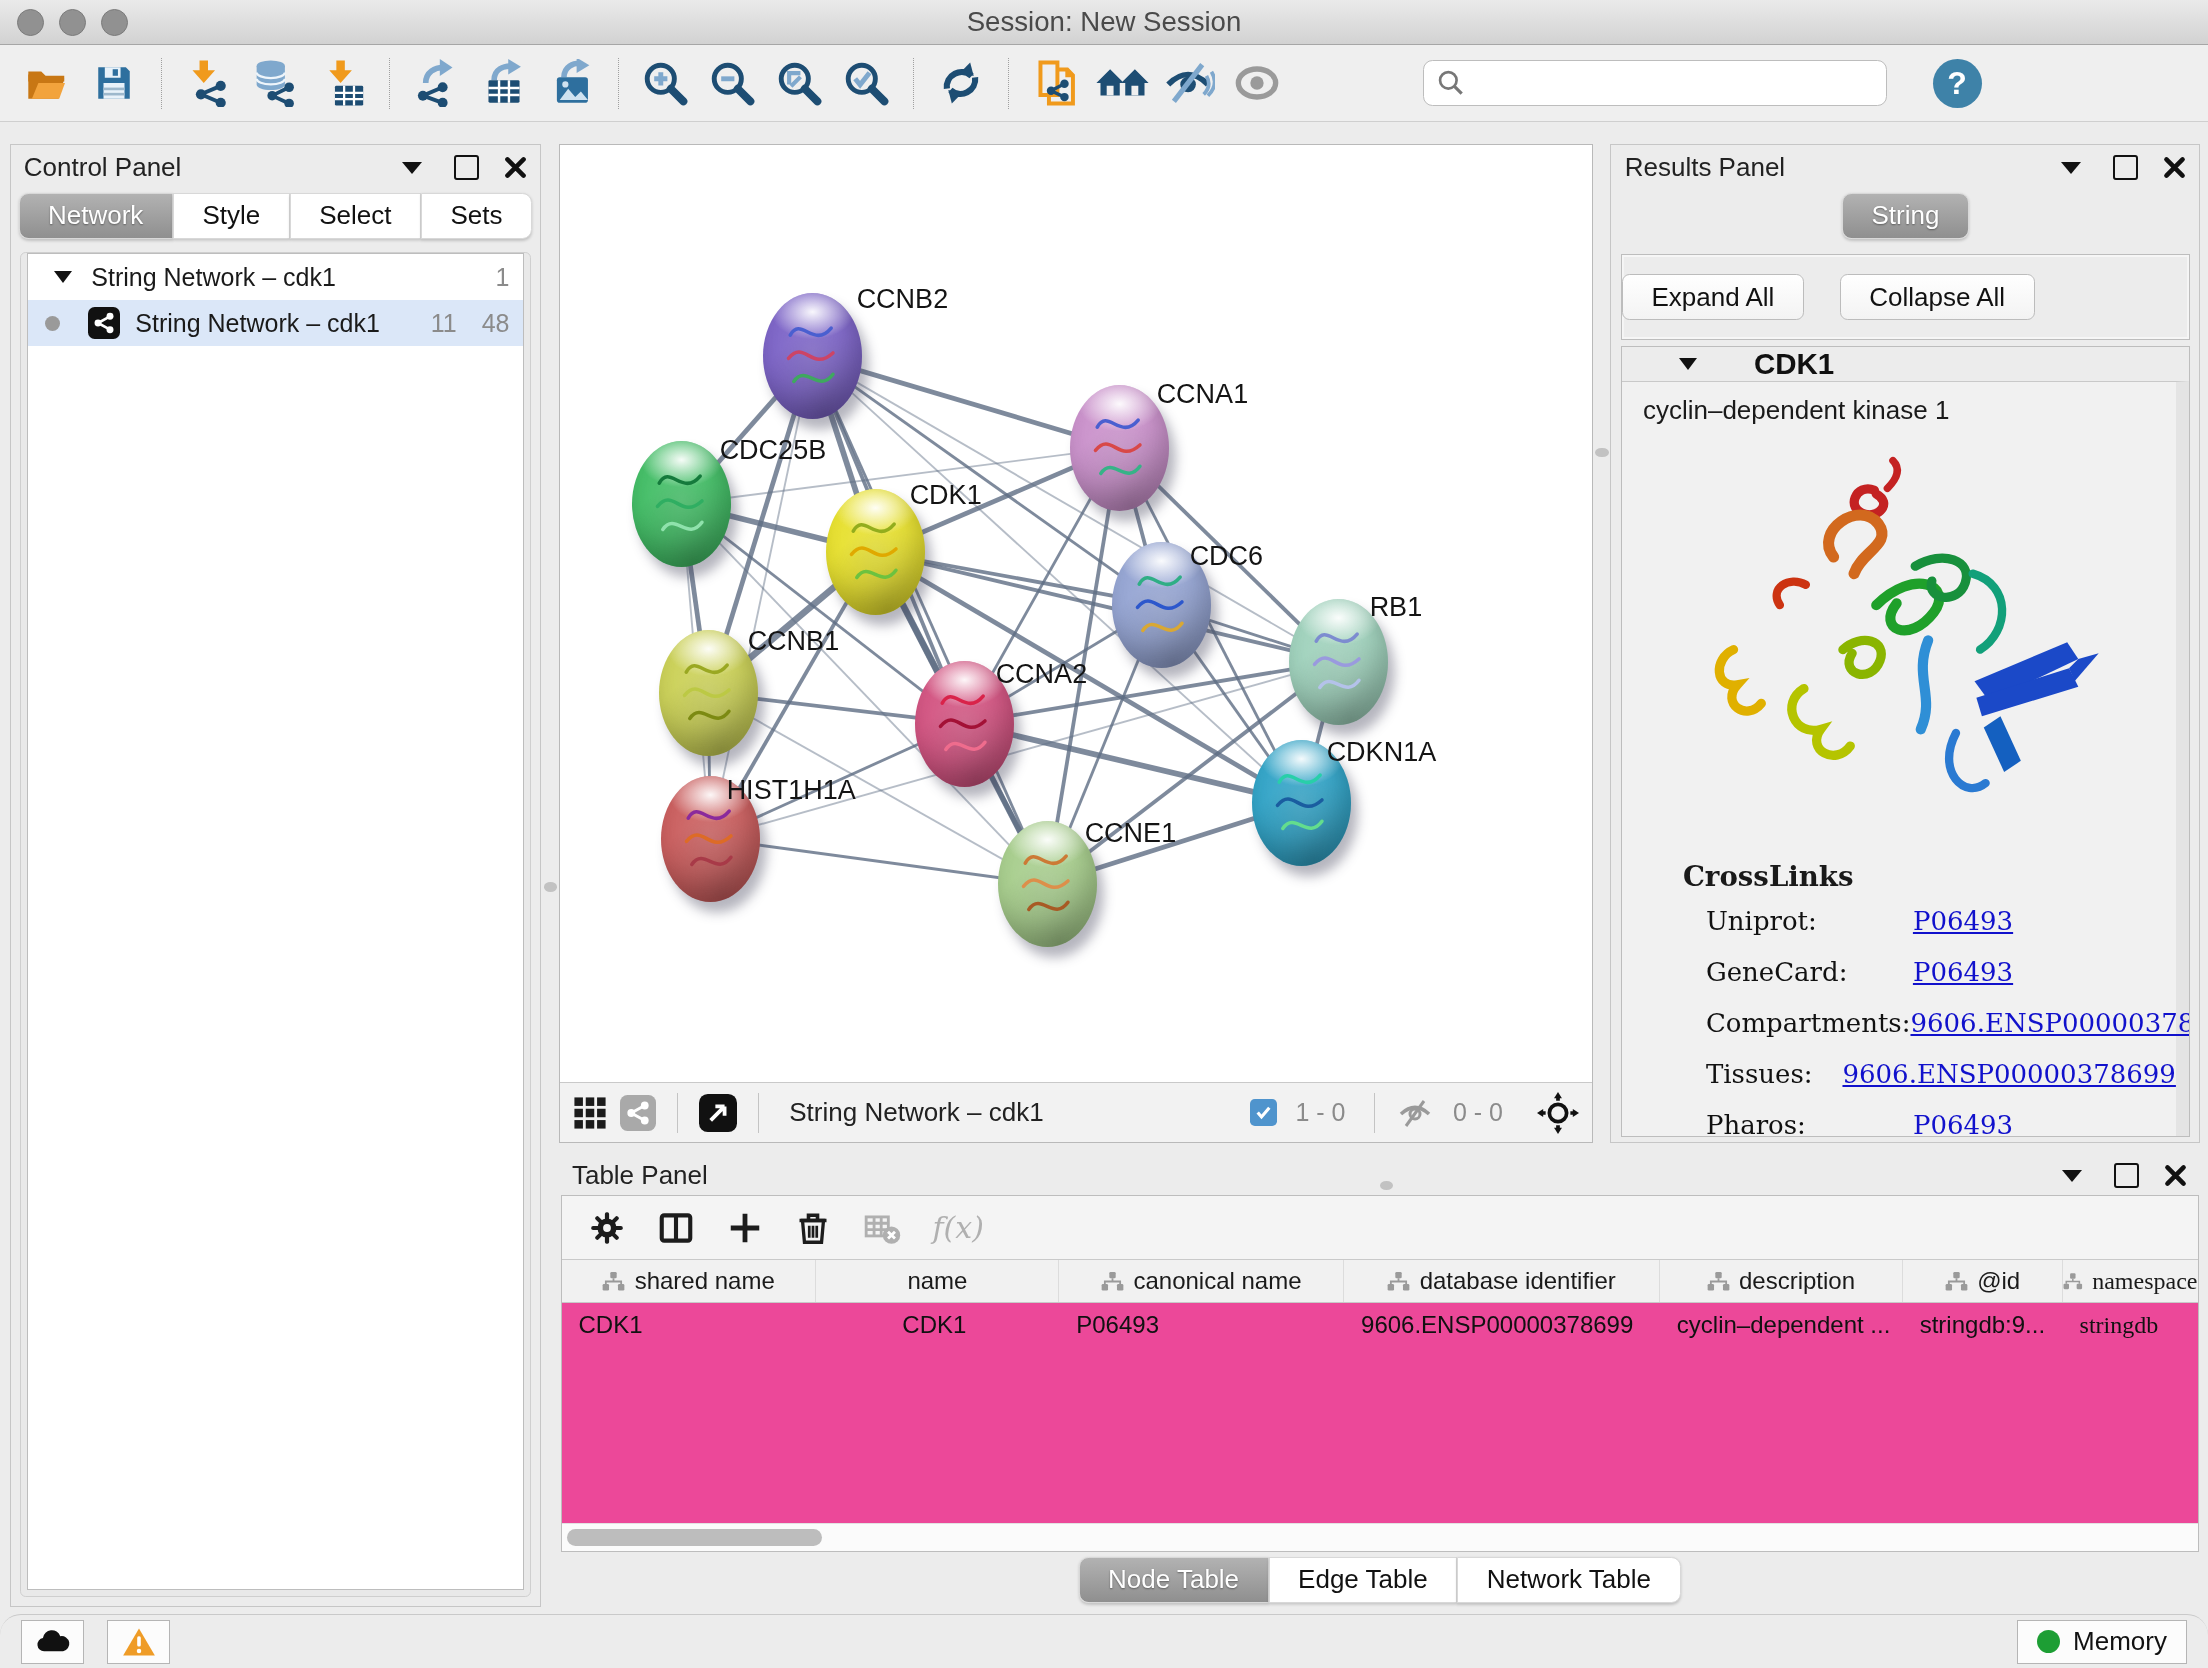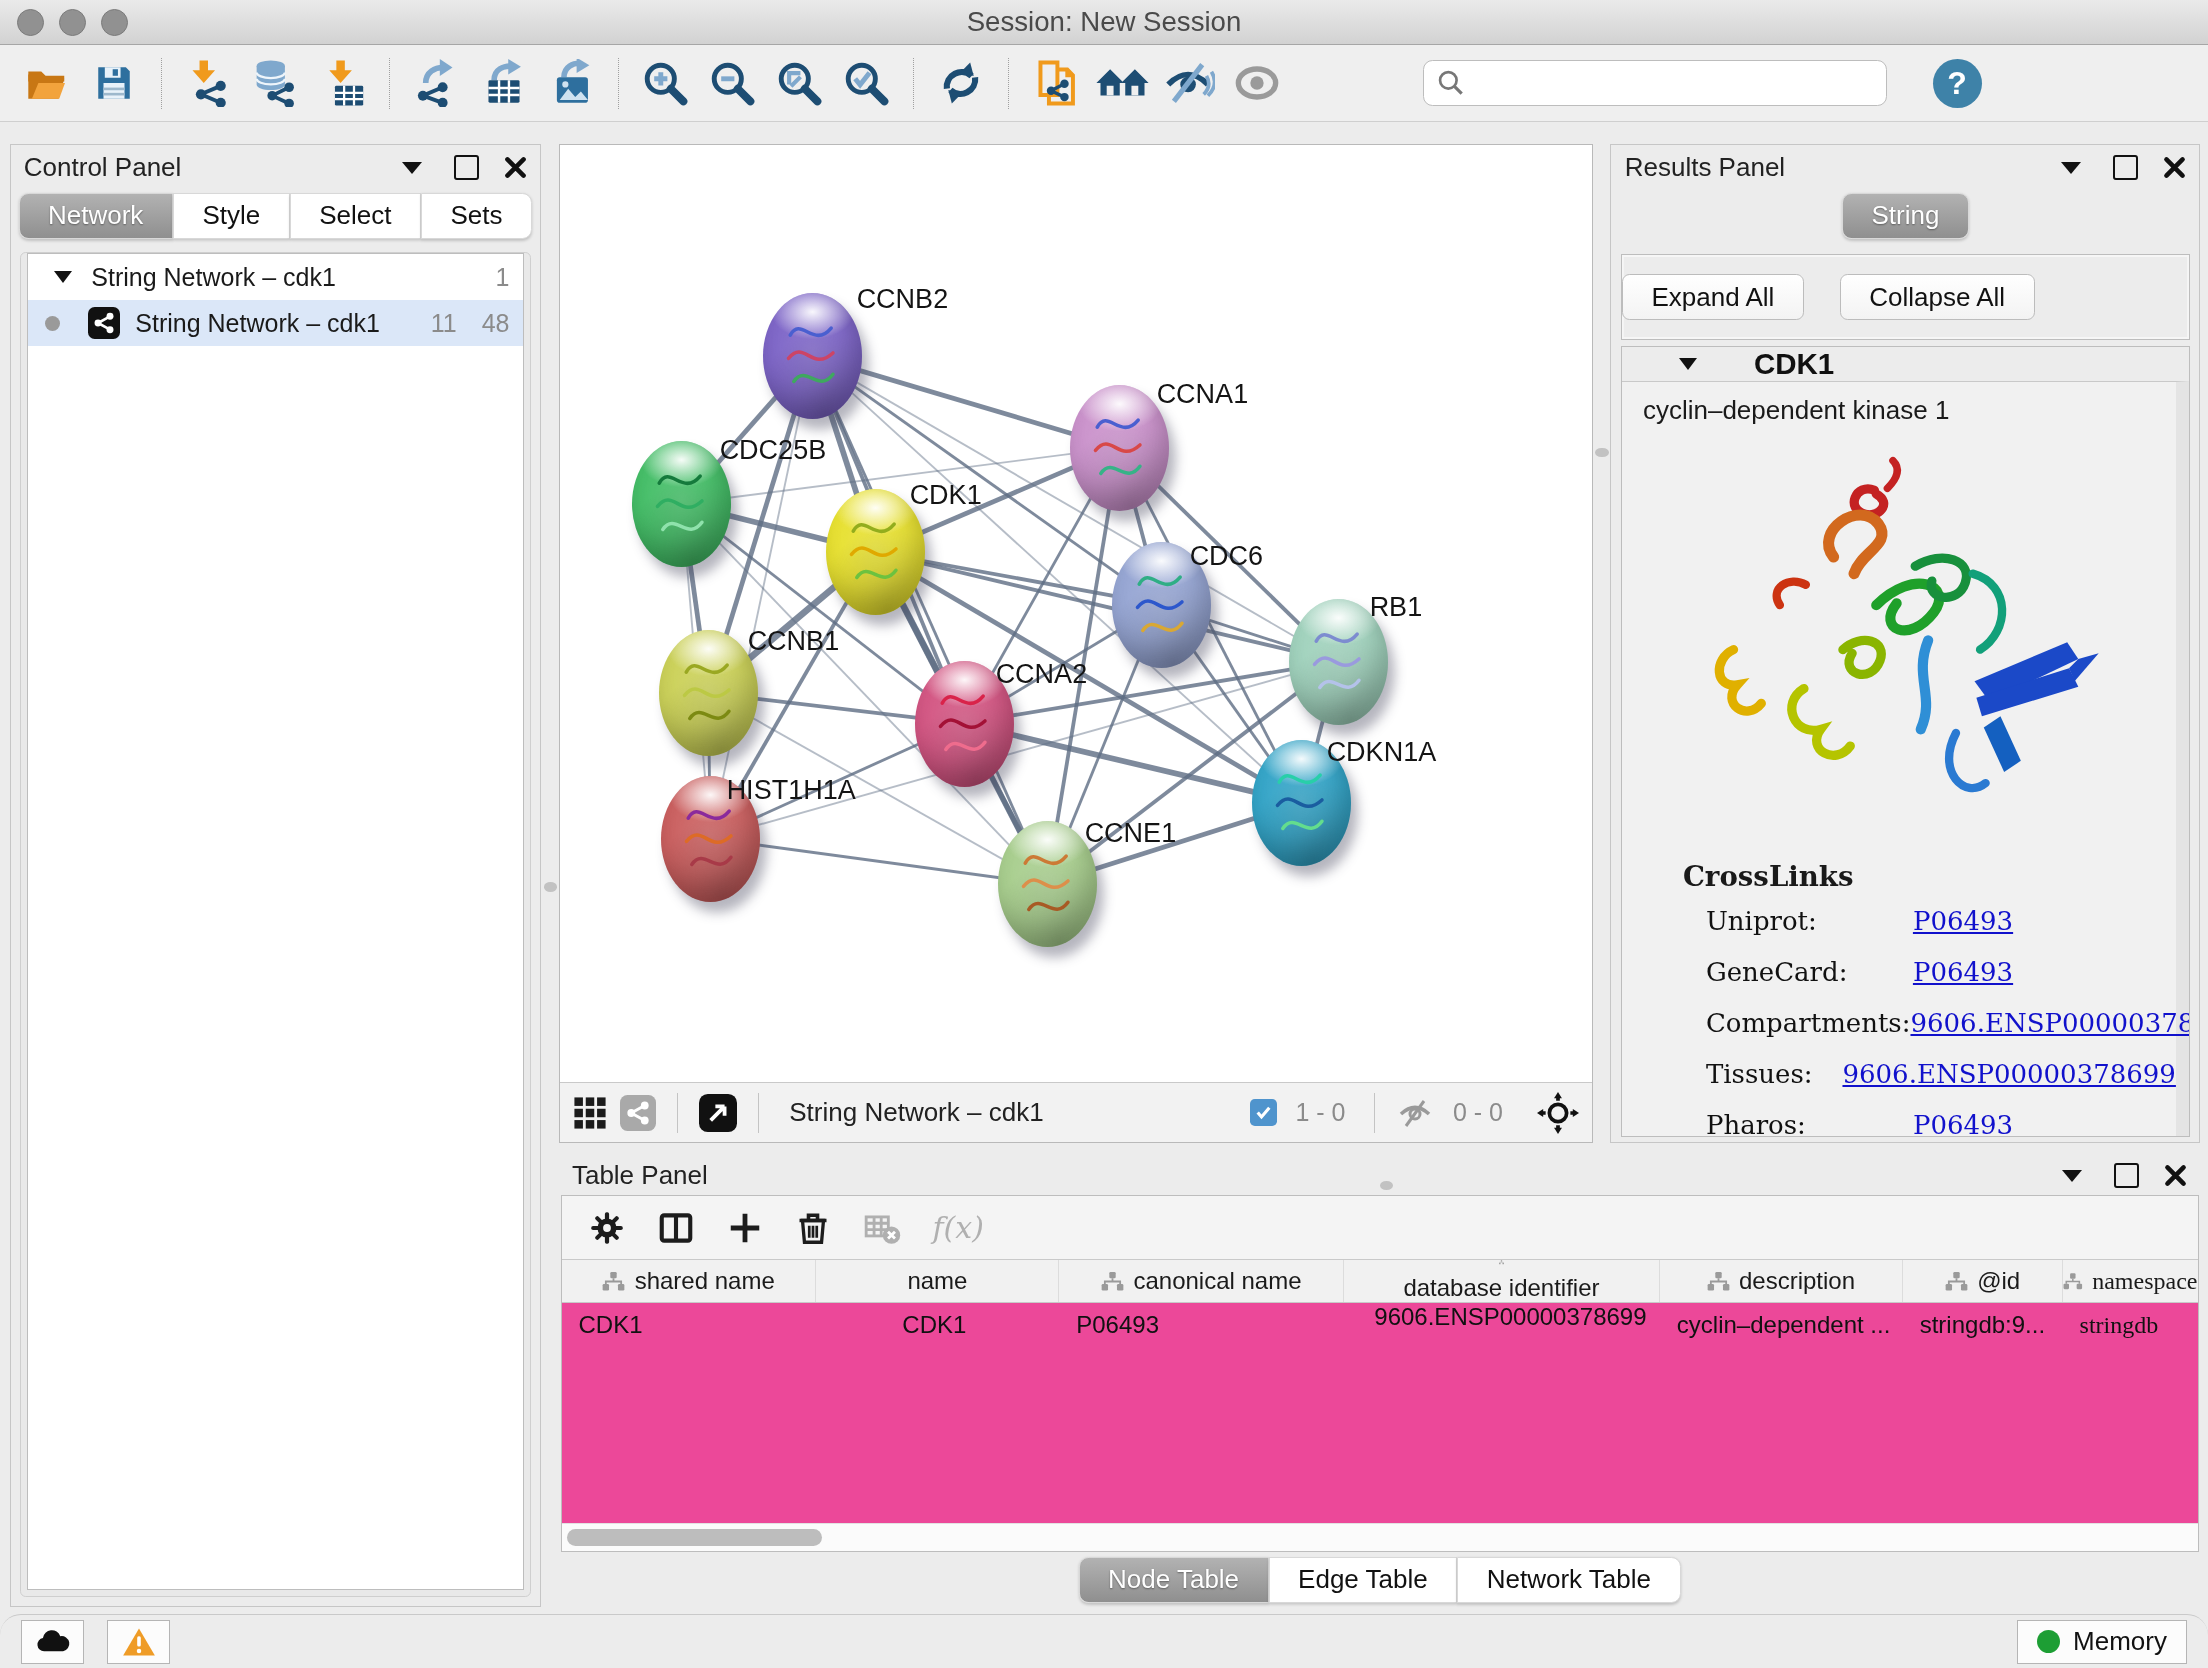--- a/index.html
+++ b/index.html
@@ -100,21 +100,21 @@
   .tp-container{flex:1;margin:0 1.9px;border:1px solid #bdbdbd;background:#f4f4f4;display:flex;flex-direction:column;overflow:hidden;}
   .tp-toolbar{height:63px;display:flex;align-items:center;gap:32px;padding-left:27px;}
   .fx{font-family:"DejaVu Serif",serif;font-style:italic;font-size:30px;color:#b0b0b0;}
   .tp-table{flex:1;background:#ec4899;border-top:1px solid #c9c9c9;overflow:hidden;display:flex;flex-direction:column;}
   .thead,.trow{display:flex;width:1636px;}
   .thead{background:#f1f1f1;border-bottom:1px solid #c9c9c9;}
   .th{display:flex;align-items:center;justify-content:center;gap:9.5px;height:42px;font-size:24px;color:#1a1a1a;
     border-right:1px solid #dcdcdc;overflow:hidden;white-space:nowrap;}
   .td{display:flex;align-items:center;height:44px;font-size:24px;color:#111;padding-left:17px;
     overflow:hidden;white-space:nowrap;box-sizing:border-box;}
-  .c0{width:255px;} .c1{width:243px;} .c2{width:285px;} .c3{width:316px;flex-direction:column;} .c4{width:243px;} .c5{width:160px;} .c6{width:135px;border-right:none;font-family:Liberation Serif, serif;}
+  .c0{width:255px;} .c1{width:243px;} .c2{width:285px;} .c3{width:316px;} .c4{width:243px;} .c5{width:160px;} .c6{width:135px;border-right:none;font-family:Liberation Serif, serif;}
   .hscroll{height:27px;background:#fbfbfb;border-top:1px solid #e2e2e2;position:relative;}
   .hthumb{position:absolute;left:5.7px;top:4.8px;width:255px;height:17px;border-radius:8.6px;background:#bdbdbd;}
   .tp-tabs{height:55px;display:flex;justify-content:center;align-items:center;}
   
   .statusbar{position:absolute;left:0;right:0;bottom:0;height:53px;background:#ececec;border-top:1px solid #c9c9c9;
     display:flex;align-items:center;padding:0 21px;gap:23px;border-radius:21px;}
   .sb-btn{width:61px;height:42px;background:#fcfcfc;border:1.9px solid #b5b5b5;display:flex;align-items:center;justify-content:center;}
   .mem-btn{margin-left:auto;height:42px;padding:0 19px;background:#fcfcfc;border:1.9px solid #b5b5b5;
     display:flex;align-items:center;gap:13.3px;font-size:26px;color:#111;}
   .mem-dot{width:23px;height:23px;border-radius:50%;background:#1d9e34;}

